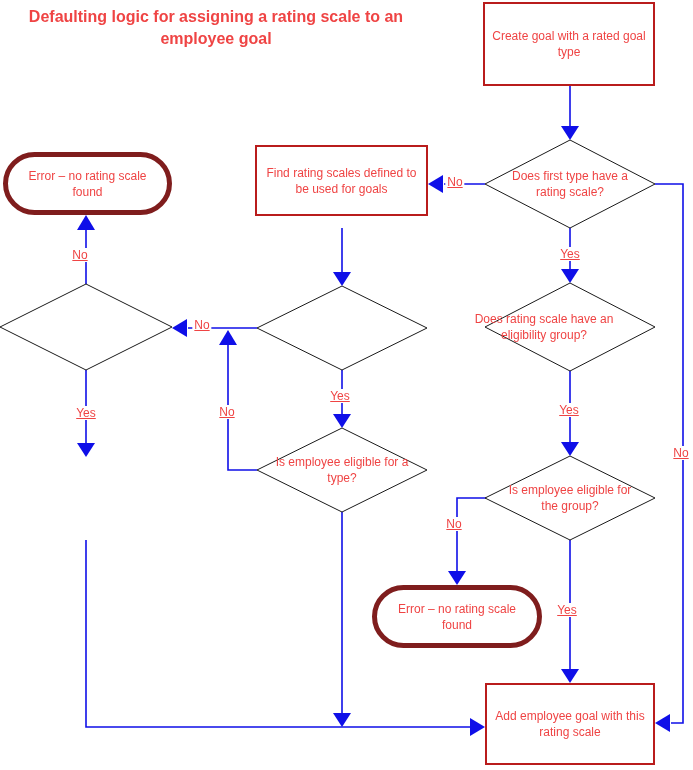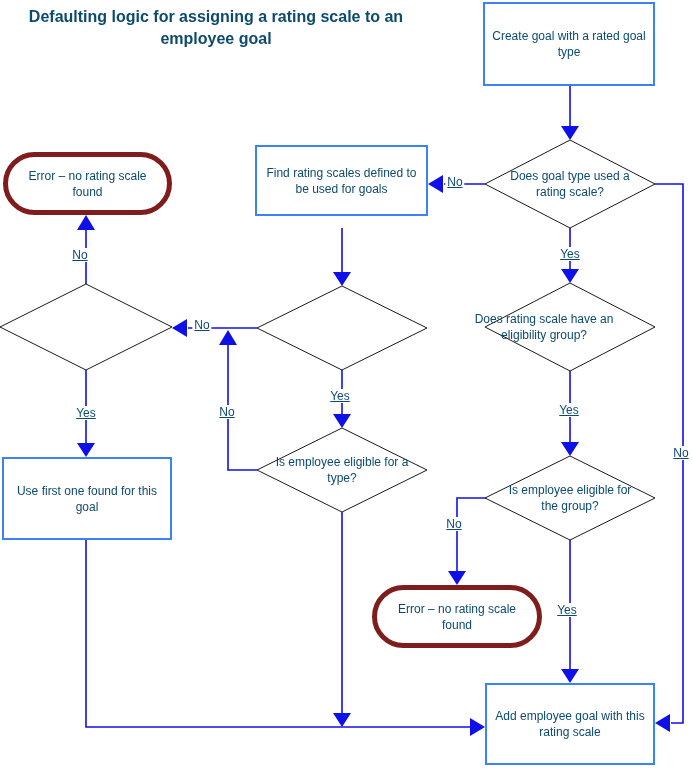--- a/index.html
+++ b/index.html
@@ -2,28 +2,28 @@
 <html><head>
 <meta charset="utf-8">
 <style>
   html, body { margin: 0; padding: 0; background: #ffffff; }
   #canvas {
     position: relative;
     width: 693px;
     height: 770px;
     background: #ffffff;
     font-family: "Liberation Sans", sans-serif;
-    color: #0c4a6e;
+    color: #ef4444;
     overflow: hidden;
   }
   #wires { position: absolute; left: 0; top: 0; z-index: 1; }
   .node { position: absolute; z-index: 2; box-sizing: border-box;
           display: flex; align-items: center; justify-content: center;
           text-align: center; font-size: 12px; line-height: 16px; background: #ffffff; }
-  .process { border: 2px solid #3b82f6; padding: 4px 2px; }
+  .process { border: 2px solid #b91c1c; padding: 4px 2px; }
   .terminator { border: 5px solid #7f1d1d; border-radius: 32px; padding: 0 5px; }
   .decision-label { position: absolute; z-index: 3; display: flex; align-items: center;
           justify-content: center; text-align: center; font-size: 12px; line-height: 16px; }
   .edge-label { position: absolute; z-index: 4; transform: translate(-50%, -50%);
           font-size: 12px; line-height: 14px; background: #ffffff; padding: 0 2px; text-decoration: underline; }
   .title { position: absolute; left: 10px; top: 6px; width: 412px; z-index: 2;
           font-size: 16px; font-weight: bold; line-height: 22px; text-align: center; }
   svg polyline { fill: none; stroke: #0f0fe8; stroke-width: 1.6; }
   svg polygon.arrow { fill: #0f0fe8; stroke: none; }
   svg polygon.diamond { fill: #ffffff; stroke: #1a1a1a; stroke-width: 1; }
@@ -105,35 +105,32 @@
     <polygon class="diamond" points="342,428 427,470 342,512 257,470"></polygon>
     <polygon class="diamond" points="86,284 172,327 86,370 0,327"></polygon>
   </svg>
 
   <div class="node process" style="left:483px; top:2px; width:172px; height:84px;">
     <span>Create goal with a rated goal type</span>
   </div>
   <div class="node process" style="left:255px; top:145px; width:173px; height:71px;">
     <span>Find rating scales defined to be used for goals</span>
   </div>
-  <div class="node process" style="left:2px; top:457px; width:170px; height:83px;">
-    <span>Use first one found for this goal</span>
-  </div>
   <div class="node process" style="left:485px; top:683px; width:170px; height:82px;">
     <span>Add employee goal with this rating scale</span>
   </div>
 
   <div class="node terminator" style="left:3px; top:152px; width:169px; height:63px;">
     <span>Error – no rating scale found</span>
   </div>
   <div class="node terminator" style="left:372px; top:585px; width:170px; height:63px;">
     <span>Error – no rating scale found</span>
   </div>
 
-  <div class="decision-label" style="left:500px; top:156px; width:140px; height:56px;">Does goal type used a rating scale?</div>
+  <div class="decision-label" style="left:500px; top:156px; width:140px; height:56px;">Does first type have a rating scale?</div>
   <div class="decision-label" style="left:472px; top:299px; width:144px; height:56px;">Does rating scale have an eligibility group?</div>
   <div class="decision-label" style="left:502px; top:470px; width:136px; height:56px;">Is employee eligible for the group?</div>
   <div class="decision-label" style="left:274px; top:442px; width:136px; height:56px;">Is employee eligible for a type?</div>
 
   <div class="edge-label" style="left:455px; top:182px;">No</div>
   <div class="edge-label" style="left:570px; top:254px;">Yes</div>
   <div class="edge-label" style="left:681px; top:453px;">No</div>
   <div class="edge-label" style="left:202px; top:325px;">No</div>
   <div class="edge-label" style="left:340px; top:396px;">Yes</div>
   <div class="edge-label" style="left:80px; top:255px;">No</div>

